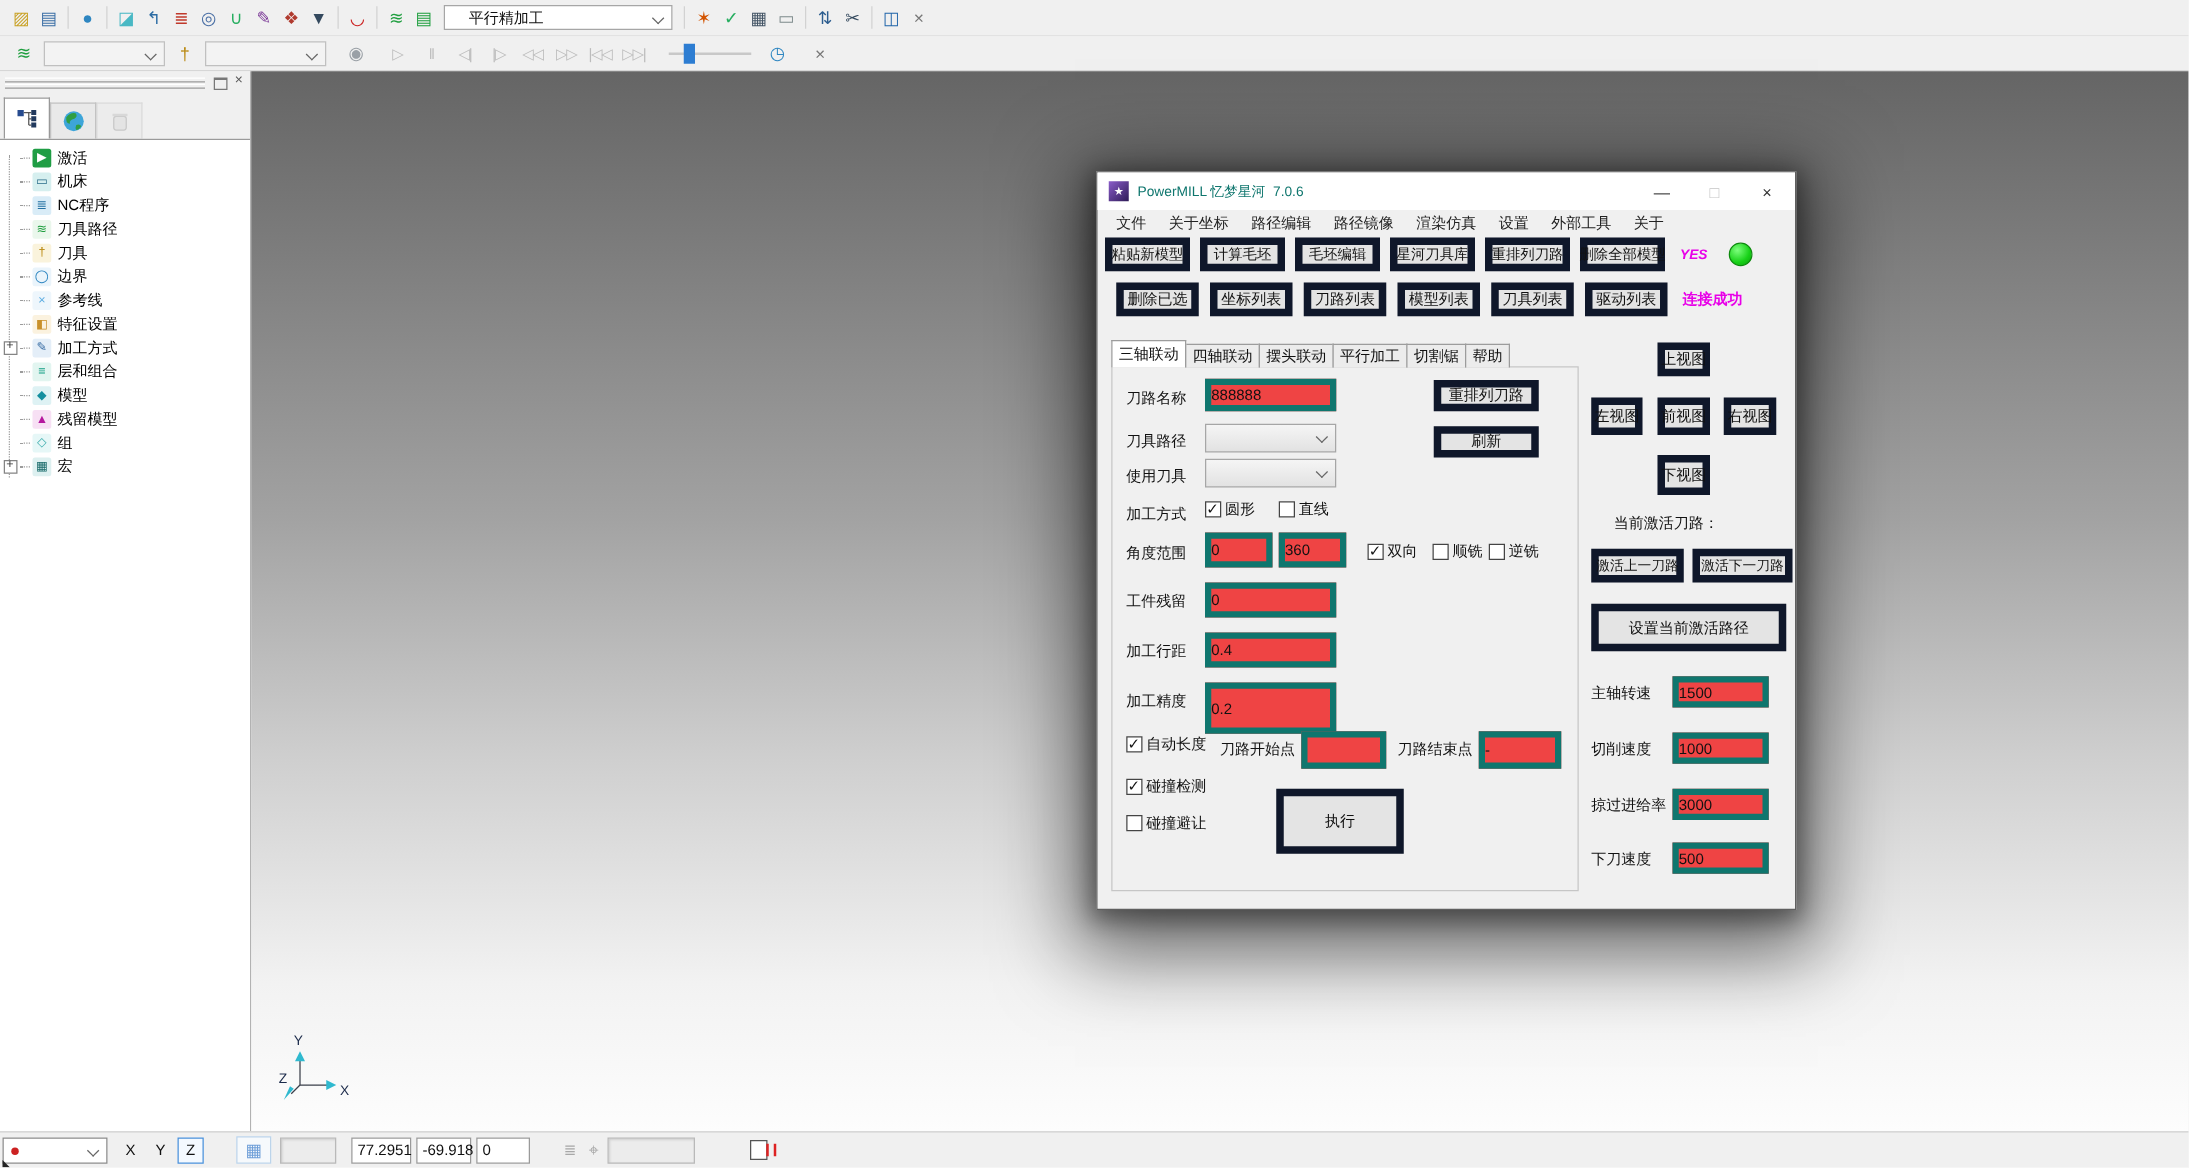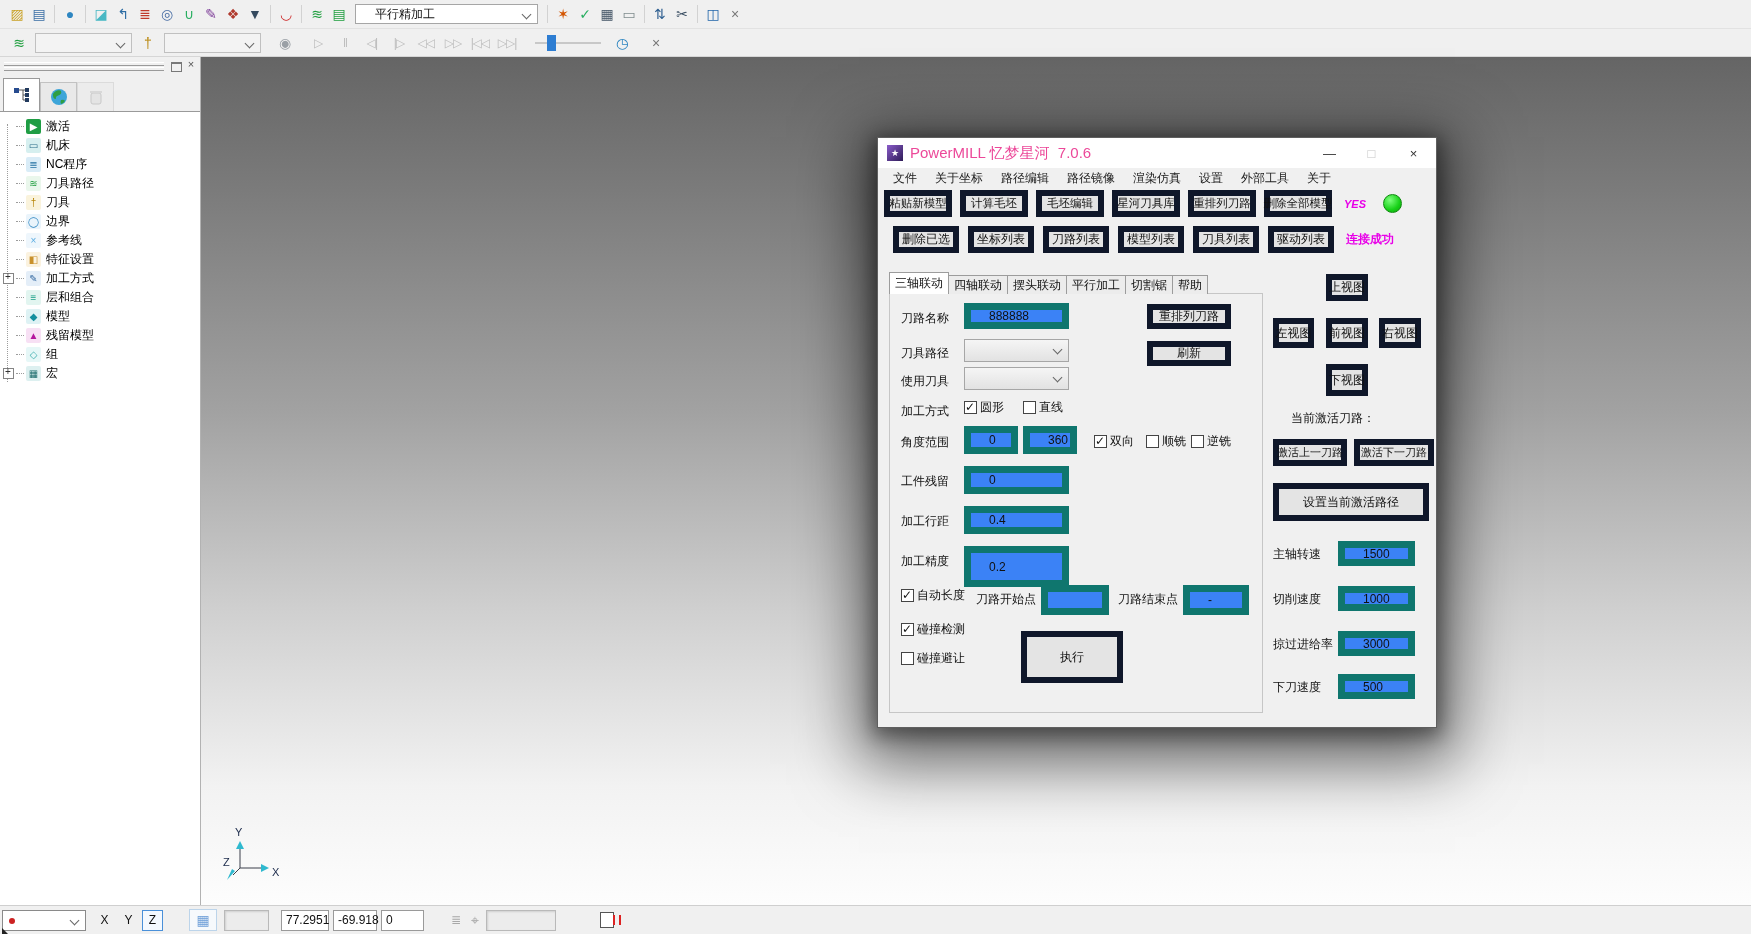--- a/index.html
+++ b/index.html
@@ -57,21 +57,21 @@
             background:linear-gradient(180deg,#656565 0%,#7a7a7a 15%,#a2a2a2 42%,#cfcfcf 65%,#f2f2f2 86%,#fdfdfd 100%)}
 
   
   #dialog{position:absolute;left:877px;top:137px;width:560px;height:591px;background:#f0f0f0;
           border:1px solid #5f5f5f;box-sizing:border-box;
           box-shadow:0 18px 60px 18px rgba(0,0,0,.55),0 4px 18px 4px rgba(0,0,0,.4)}
   .dlg-title{position:absolute;left:0;top:0;width:100%;height:30px;background:#fff;display:flex;align-items:center;
              padding-left:9px;gap:7px;box-sizing:border-box}
   .dlg-icon{width:16px;height:16px;background:linear-gradient(135deg,#8a5cc9,#2e1b57);color:#fff;font-size:9px;
             display:flex;align-items:center;justify-content:center;flex:none}
-  .dlg-title-text{font-size:15px;color:#ec4899;white-space:pre}
+  .dlg-title-text{font-size:11px;color:#0f766e;white-space:pre}
   .win-btns{position:absolute;right:6px;top:4px;display:flex;gap:9px}
   .win-btn{width:33px;height:22px;display:flex;align-items:center;justify-content:center;color:#333;font-size:13px}
   .win-btn.max{color:#c6c6c6}
   .dlg-menu{position:absolute;left:6px;top:30px;height:21px;display:flex;align-items:center}
   .menu-item{padding:0 9px;font-size:12px;color:#222;white-space:nowrap}
   .btn{background:#e4e4e4;border:6px solid #0f172a;font-size:12px;color:#111;display:flex;align-items:center;
        justify-content:center;box-sizing:border-box;white-space:nowrap;font-family:inherit}
   .dlg-row1{position:absolute;left:6px;top:52px;display:flex;gap:8px;align-items:center}
   .dlg-row1 .btn{width:68px;height:27px;font-size:11.5px}
   .dlg-row2{position:absolute;left:15px;top:88px;display:flex;gap:9px;align-items:center}
@@ -81,22 +81,22 @@
        background:radial-gradient(circle at 35% 30%,#7dff7d,#17d117 60%,#0f9e0f)}
   .connected{color:#e800e8;font-weight:bold;font-size:12px;margin-left:3px;white-space:nowrap}
 
   .groupbox{position:absolute;left:11px;top:135px;width:374px;height:440px}
   .gb-tabs{display:flex;align-items:flex-end;height:21px;position:relative;z-index:2}
   .gb-tab{padding:0 5px;height:19px;display:flex;align-items:center;background:#ececec;border:1px solid #9c9c9c;
           border-bottom:none;font-size:12px;box-sizing:border-box;margin-right:-1px;white-space:nowrap}
   .gb-tab.active{background:#fff;height:22px;z-index:3}
   .gb-body{position:absolute;left:0;top:20px;right:0;bottom:0;border:1px solid #c6c6c6;background:#f0f0f0}
   .flabel{position:absolute;font-size:12px;color:#111;white-space:nowrap;z-index:4}
-  .field{position:absolute;background:#3b82f6;border:7px solid #0f766e;font-size:12px;display:flex;align-items:center;
-         padding-left:18px;box-sizing:border-box;z-index:4}
+  .field{position:absolute;background:#ef4444;border:5px solid #0f766e;font-size:12px;display:flex;align-items:center;
+         padding-left:0;box-sizing:border-box;z-index:4}
   .comboF{position:absolute;background:linear-gradient(#f5f5f5,#e2e2e2);border:1px solid #a6a6a6;box-sizing:border-box;z-index:4}
   .check{position:absolute;display:flex;align-items:center;gap:3px;font-size:12px;z-index:4;white-space:nowrap}
   .check .box{width:13px;height:13px;border:1px solid #444;background:#fff;position:relative;box-sizing:border-box;flex:none}
   .check.checked .box::after{content:"✓";position:absolute;left:0px;top:-2px;font-size:12px;font-weight:bold;color:#111}
   .gb-btn{position:absolute;z-index:4}
 
   .rp-label{position:absolute;font-size:12px;color:#111;white-space:nowrap}
   .rp-btn{position:absolute}
 
   

